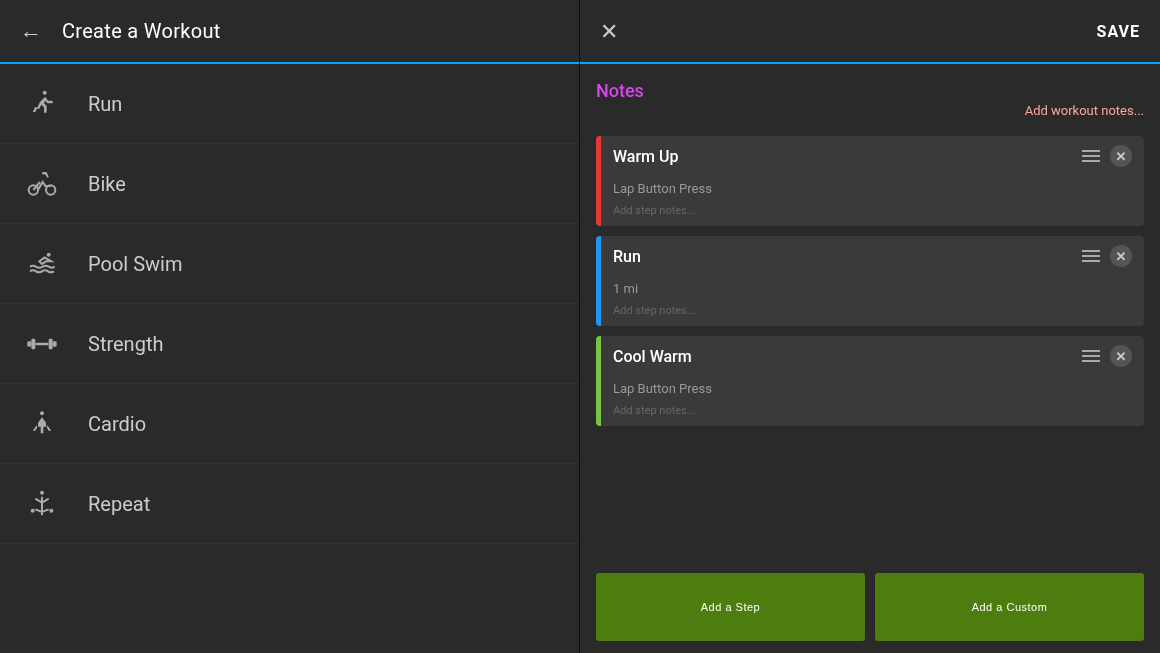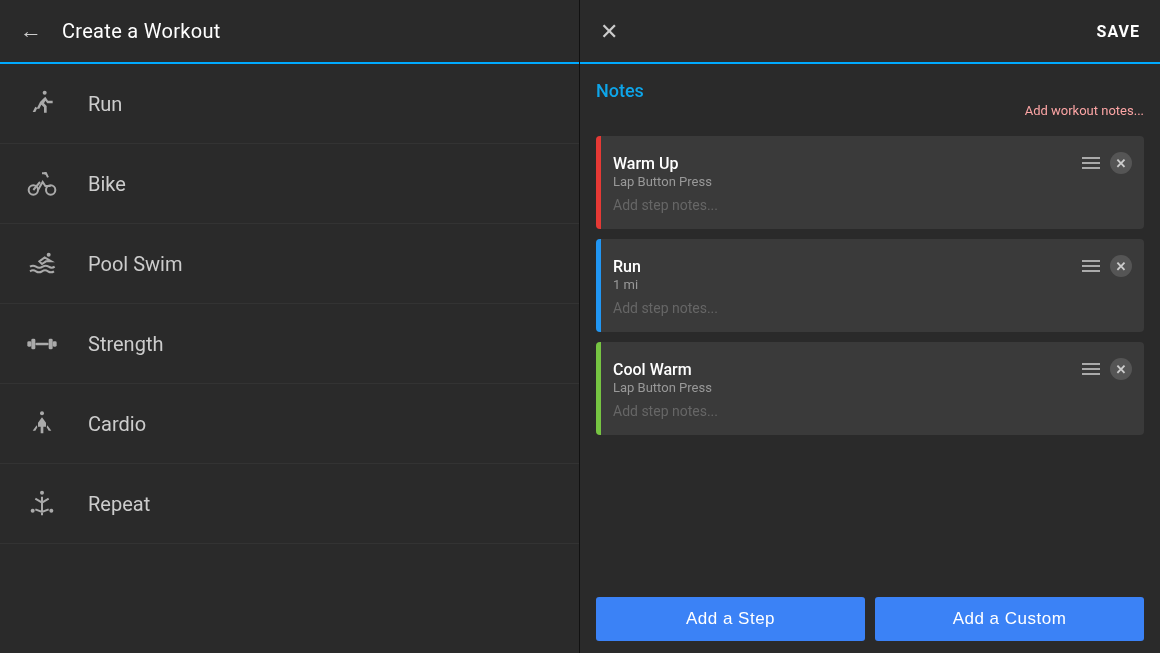--- a/index.html
+++ b/index.html
@@ -126,21 +126,21 @@
       display: flex;
       flex-direction: column;
       gap: 10px;
     }
 
     .notes-section {
       margin-bottom: 8px;
     }
 
     .notes-title {
-      color: #0ea5e9;
+      color: #d946ef;
       font-size: 18px;
       font-weight: 500;
       margin-bottom: 2px;
     }
 
     .notes-placeholder {
       color: #fca5a5;
       font-size: 13px;
       text-align: right;
     }
@@ -156,21 +156,21 @@
       width: 5px;
       flex-shrink: 0;
     }
 
     .step-accent.red { background: #e53935; }
     .step-accent.blue { background: #2196f3; }
     .step-accent.green { background: #76c442; }
 
     .step-body {
       flex: 1;
-      padding: 16px 12px;
+      padding: 9px 12px;
     }
 
     .step-header-row {
       display: flex;
       align-items: center;
       justify-content: space-between;
     }
 
     .step-name {
       color: #ffffff;
@@ -180,26 +180,26 @@
 
     .step-actions {
       display: flex;
       align-items: center;
       gap: 10px;
     }
 
     .step-subtitle {
       color: #999;
       font-size: 13px;
-      margin-top: 0;
+      margin-top: 14px;
     }
 
     .step-notes-placeholder {
       color: #666;
-      font-size: 14px;
+      font-size: 11px;
       margin-top: 8px;
     }
 
     .hamburger-icon {
       color: #aaa;
       font-size: 18px;
       cursor: pointer;
       display: flex;
       flex-direction: column;
       gap: 3px;
@@ -228,26 +228,26 @@
 
     .bottom-buttons {
       display: flex;
       gap: 0;
       padding: 12px 16px;
       gap: 10px;
     }
 
     .bottom-btn {
       flex: 1;
-      height: 44px;
-      background: #3b82f6;
+      height: 68px;
+      background: #4d7c0f;
       border: none;
       border-radius: 3px;
       color: #ffffff;
-      font-size: 17px;
+      font-size: 11px;
       font-weight: 500;
       cursor: pointer;
       letter-spacing: 0.5px;
     }
   </style>
 </head>
 <body>
 
 <div class="left-panel">
   <div class="left-header">

